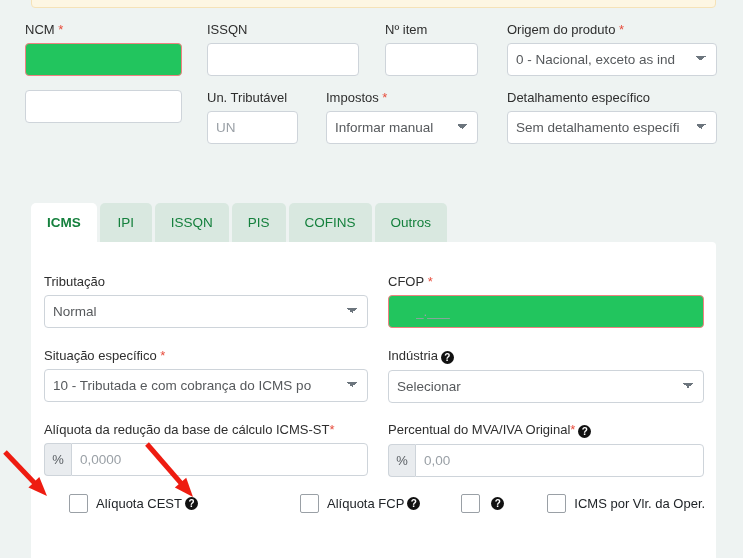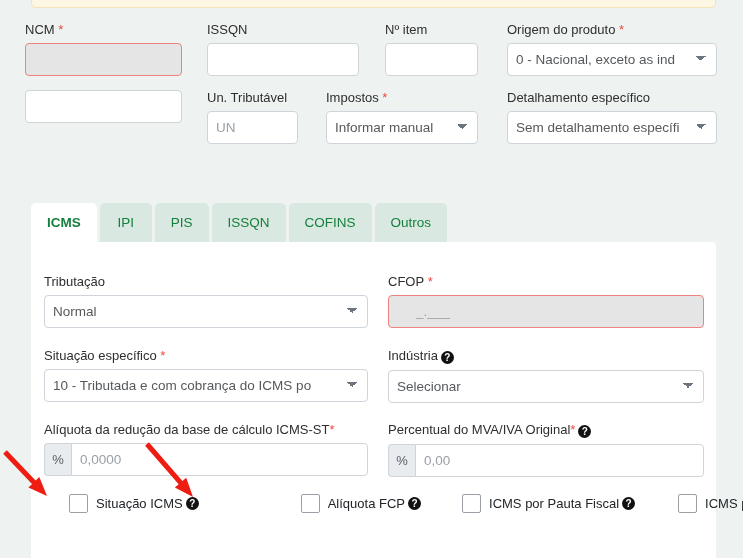--- a/index.html
+++ b/index.html
@@ -52,21 +52,21 @@
     border-radius: 4px;
     background: #fff;
     font-family: "Liberation Sans", sans-serif;
     font-size: 13.5px;
     color: #495057;
     padding: 0 8px;
     outline: none;
   }
   .fctl::placeholder { color: #9aa0a6; }
   .fctl.invalid {
-    background: #e5e5e5;
+    background: #22c55e;
     border-color: #ef8181;
     padding-left: 27px;
   }
   select.fctl {
     appearance: none;
     -webkit-appearance: none;
     background-image:
       linear-gradient(45deg, transparent 50%, #6c757d 50%),
       linear-gradient(135deg, #6c757d 50%, transparent 50%);
     background-position:
@@ -275,24 +275,24 @@
 </div>
 
 <div class="tabs">
   <div class="tab active">
       <span>ICMS</span>
     </div>
   <div class="tab">
       <span>IPI</span>
     </div>
   <div class="tab">
+      <span>ISSQN</span>
+    </div>
+  <div class="tab">
       <span>PIS</span>
-    </div>
-  <div class="tab">
-      <span>ISSQN</span>
     </div>
   <div class="tab">
       <span>COFINS</span>
     </div>
   <div class="tab">
       <span>Outros</span>
     </div>
 </div>
 
 <div class="panel">
@@ -337,33 +337,32 @@
       <div class="igroup">
         <span class="iaddon">%</span>
         <input class="fctl" type="text" placeholder="0,00" style="">
       </div>
     </div>
 
     <div class="checkrow">
 
       <div class="chkitem" id="c-aliq-icms">
         <span class="cbox"></span>
-        <span>Situação ICMS</span>
+        <span>Alíquota CEST</span>
         <span class="help">?</span>
       </div>
 
       <div class="chkitem" id="c-aliq-fcp">
         <span class="cbox"></span>
         <span>Alíquota FCP</span>
         <span class="help">?</span>
       </div>
 
       <div class="chkitem" id="c-pauta">
         <span class="cbox"></span>
-        <span>ICMS por Pauta Fiscal</span>
         <span class="help">?</span>
       </div>
 
       <div class="chkitem" id="c-vlroper">
         <span class="cbox"></span>
         <span>ICMS por Vlr. da Oper.</span>
 
       </div>
 
     </div>

